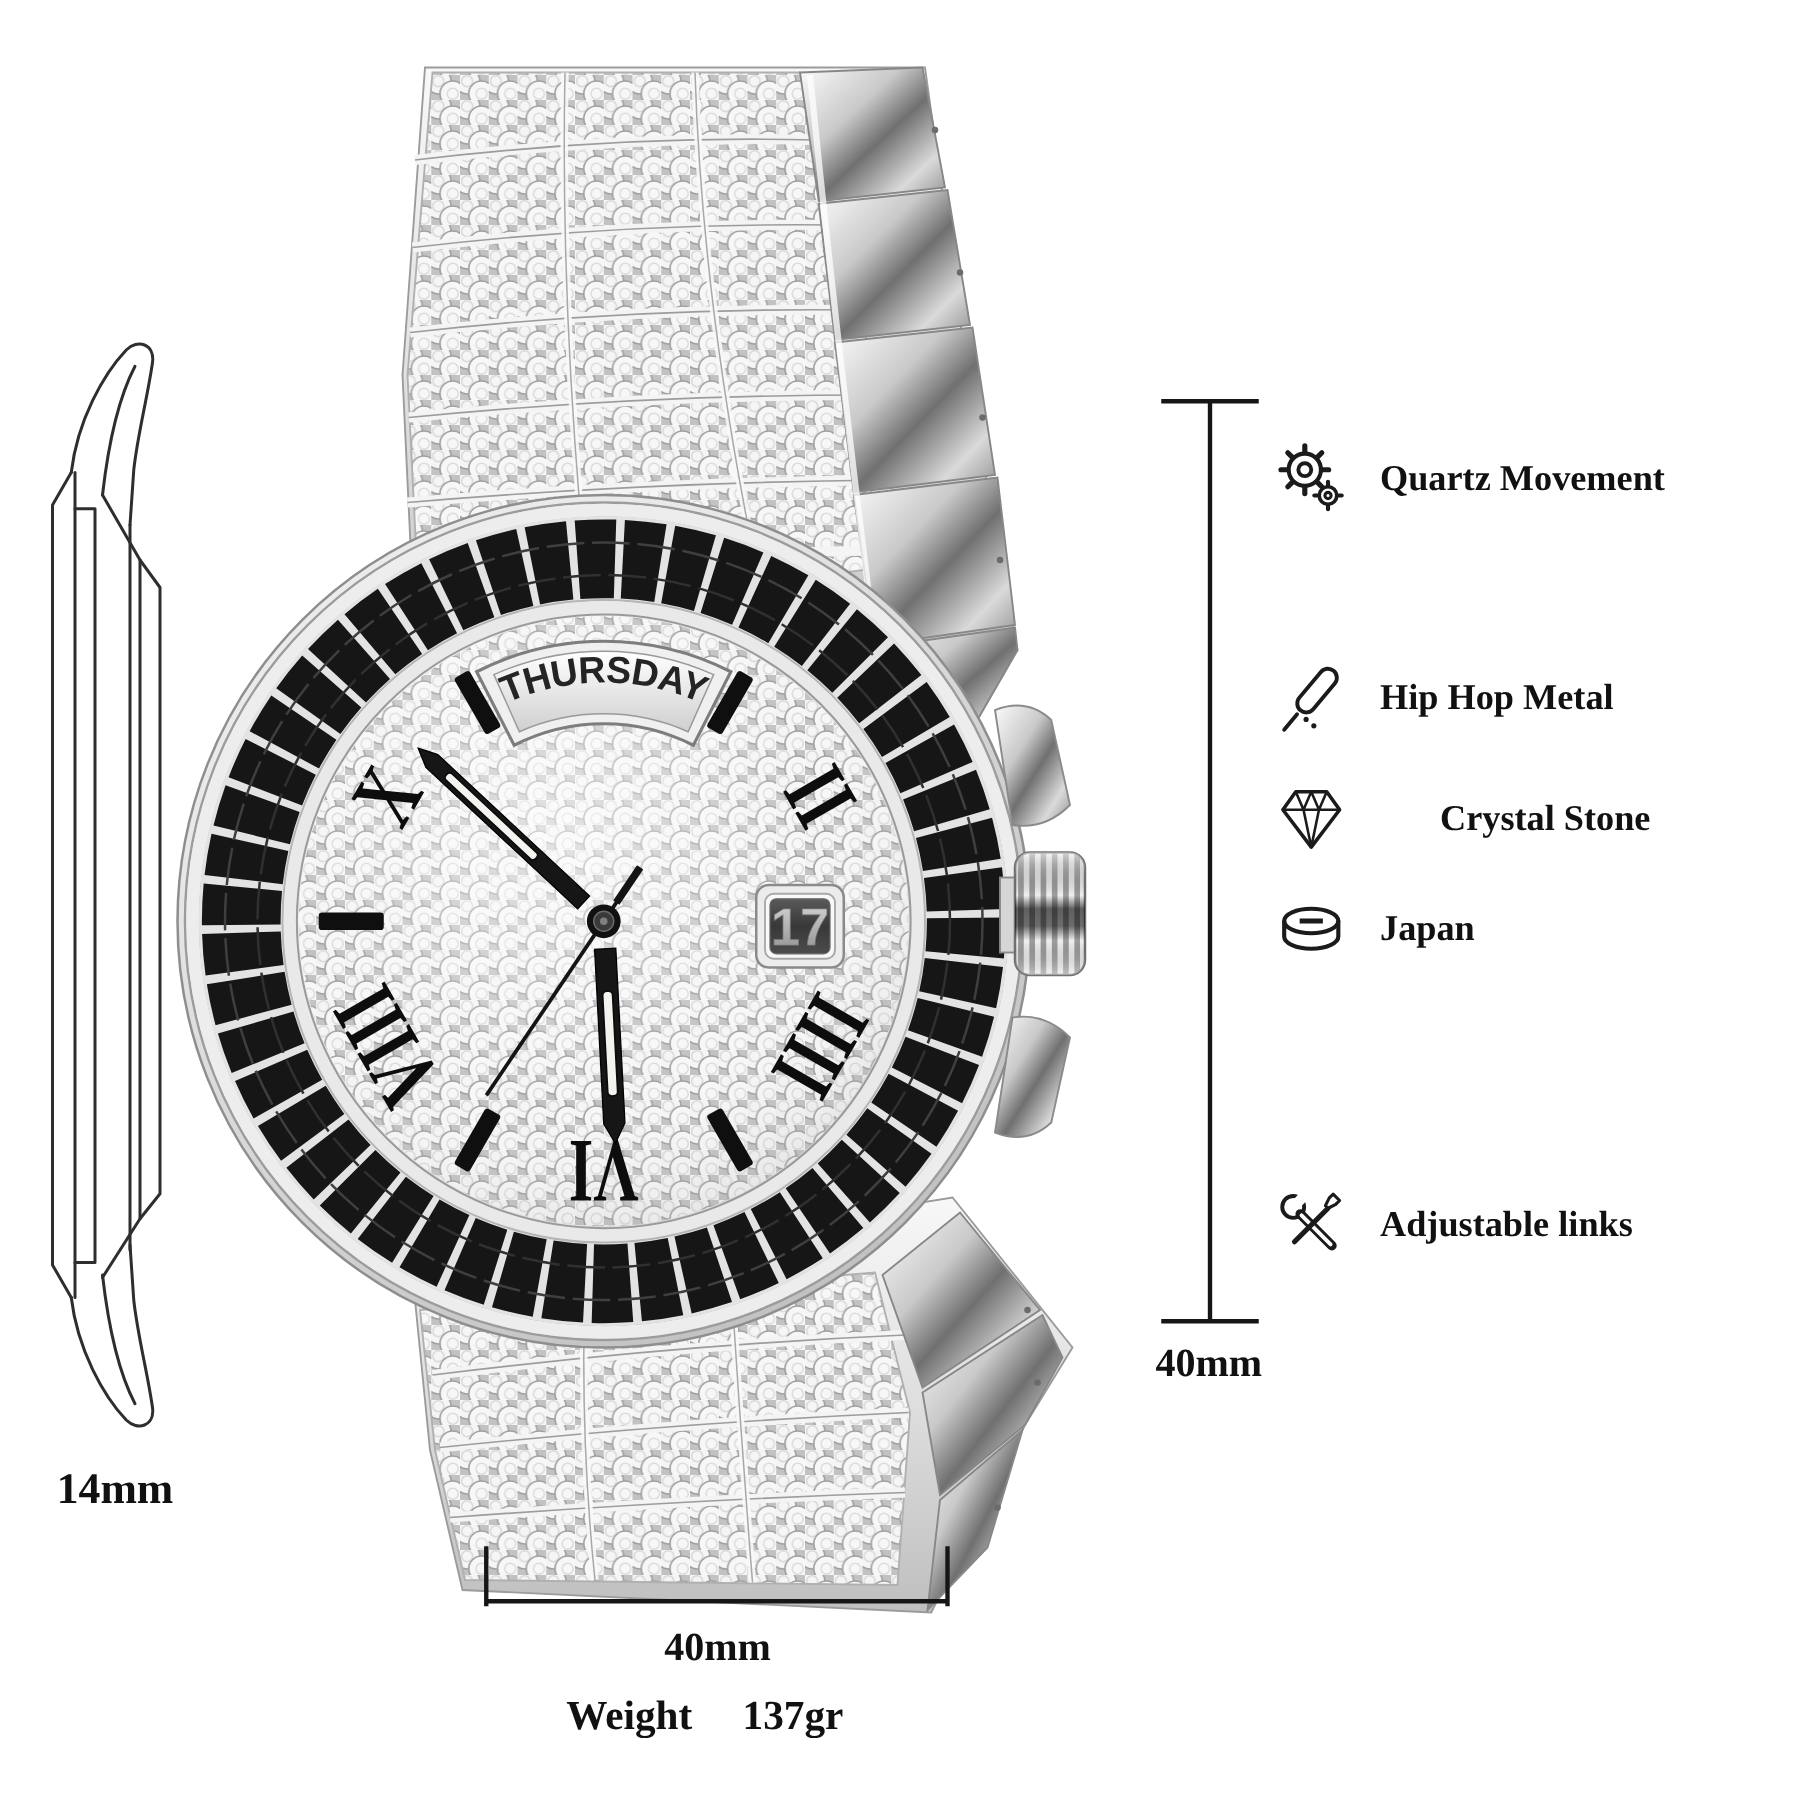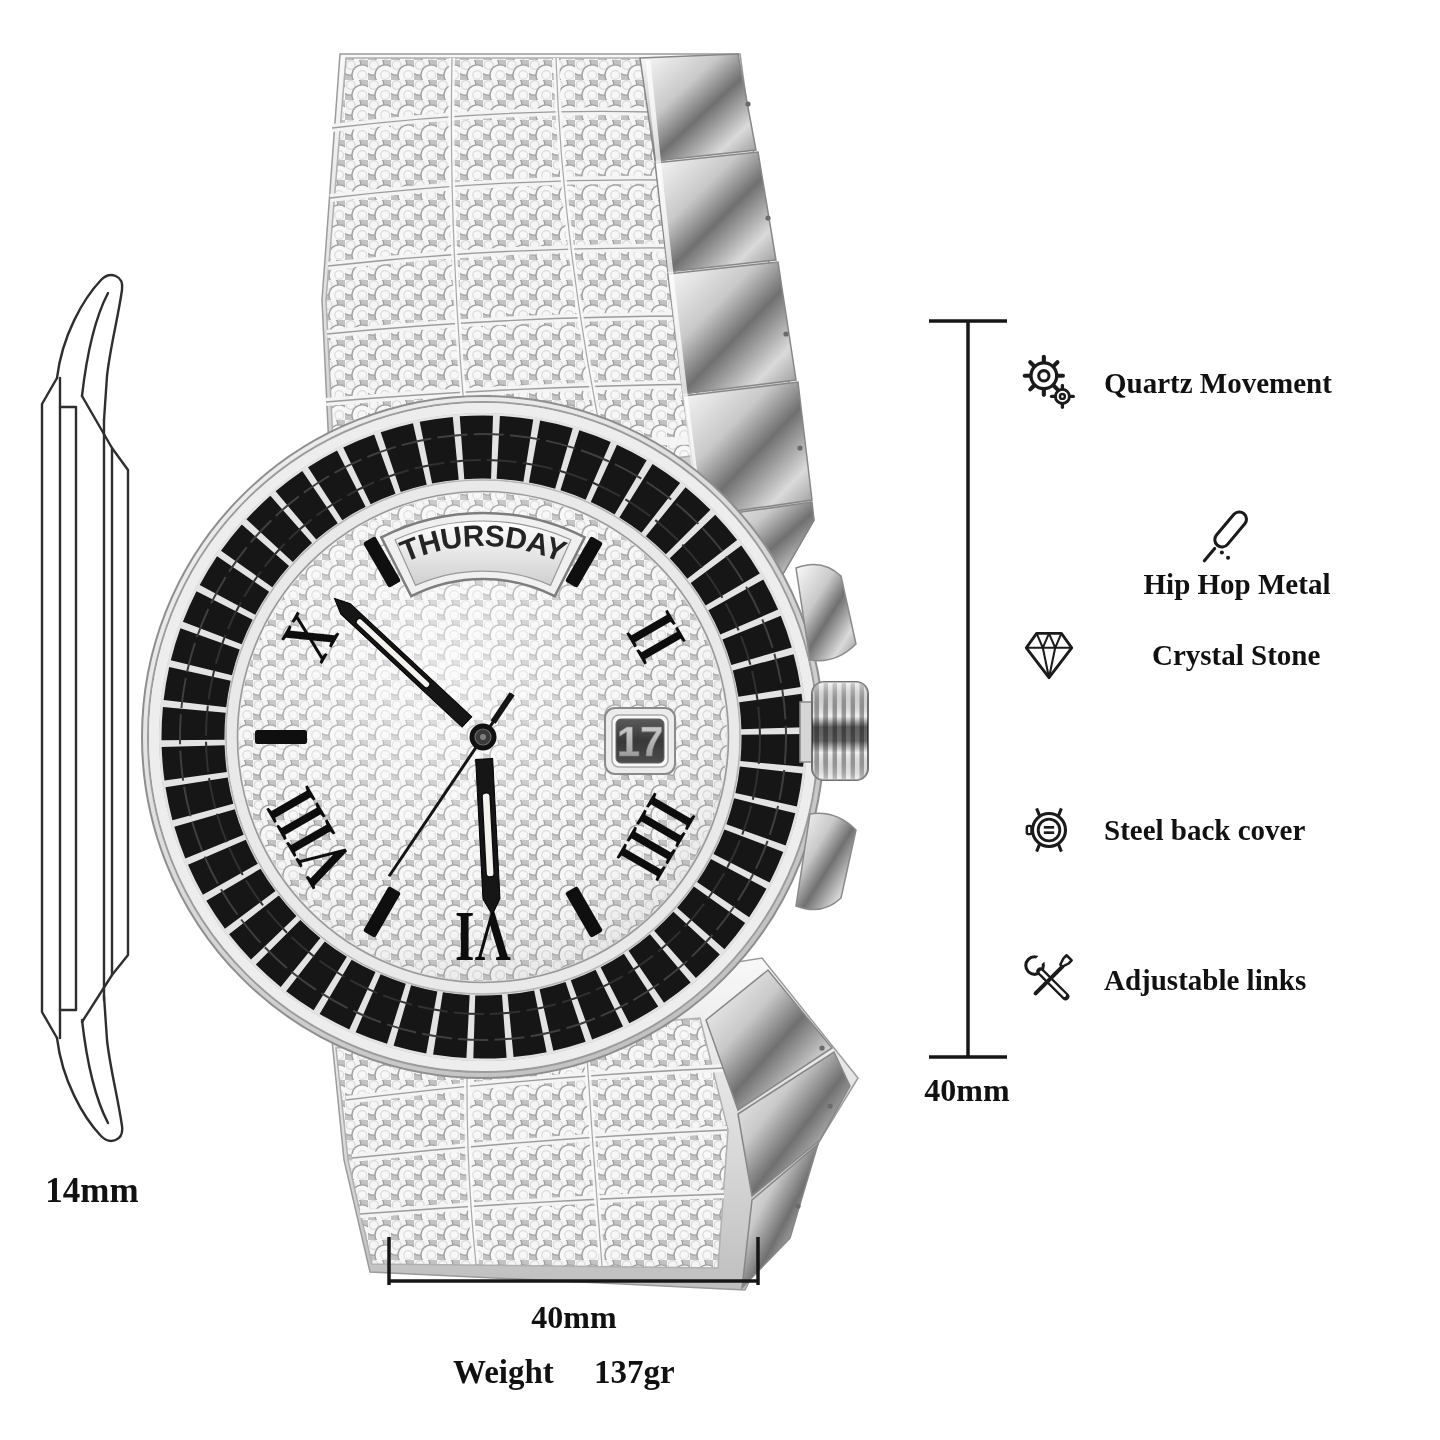--- a/index.html
+++ b/index.html
@@ -299,21 +299,21 @@
             <line x1="-7.6" x2="-10.6"></line>
                 <line x1="7.6" x2="10.6"></line>
           </g>
         </g>
       </svg>
     </span>
     <span class="f-label">Quartz Movement</span>
   </div>
 
 
-  <div class="feature-row" style="top:502px;flex-direction:column;">
+  <div class="feature-row" style="top:524px;">
     <span class="f-icon">
       <svg width="66" height="66" viewBox="-32 -32 64 64" fill="none" stroke="#1b1b1b">
         <g transform="rotate(40)">
               <rect x="-7" y="-27" width="14" height="40" rx="7" stroke-width="3"></rect>
             </g>
         <line x1="-21" y1="25" x2="-11" y2="13" stroke-width="3" stroke-linecap="round"></line>
         <circle cx="-4" cy="17" r="2" fill="#1b1b1b" stroke="none"></circle>
         <circle cx="2" cy="22" r="2" fill="#1b1b1b" stroke="none"></circle>
       </svg>
     </span>
@@ -323,34 +323,31 @@
   <div class="feature-row" style="top:621px;gap:48px;">
     <span class="f-icon">
       <svg width="66" height="66" viewBox="-32 -32 64 64" fill="none" stroke="#1b1b1b" stroke-linejoin="round">
         <path d="M-22,-7 L-12,-21 L12,-21 L22,-7 L0,22 Z" stroke-width="2.8"></path>
         <path d="M-22,-7 L22,-7 M-12,-21 L-6,-7 L0,-21 L6,-7 L12,-21 M-6,-7 L0,22 L6,-7" stroke-width="2"></path>
       </svg>
     </span>
     <span class="f-label">Crystal Stone</span>
   </div>
 
-
-  <div class="feature-row" style="top:796px;">
+  <div class="feature-row" style="top:709px;">
     <span class="f-icon">
       <svg width="66" height="66" viewBox="-32 -32 64 64" fill="none" stroke="#1b1b1b">
-        <circle r="16" stroke-width="3"></circle>
-        <circle r="10.5" stroke-width="2.8"></circle>
-        <line x1="-5" y1="-2.6" x2="5" y2="-2.6" stroke-width="2.6"></line>
-        <line x1="-5" y1="2.6" x2="5" y2="2.6" stroke-width="2.6"></line>
-        <path d="M-9,-13.5 L-12,-21 M9,-13.5 L12,-21 M-9,13.5 L-12,21 M9,13.5 L12,21" stroke-width="3"></path>
-        <rect x="-21.5" y="-4" width="4.5" height="8" rx="1.5" stroke-width="2.4"></rect>
-      </svg>
-    </span>
-    <span class="f-label">Steel back cover</span>
-  </div>
+        <ellipse cx="0" cy="-6" rx="21" ry="9.5" stroke-width="3.2"></ellipse>
+        <path d="M-21,-6 L-21,6 A21,9.5 0 0 0 21,6 L21,-6" stroke-width="3.2"></path>
+        <line x1="-9" y1="-6" x2="9" y2="-6" stroke-width="4"></line>
+      </svg>
+    </span>
+    <span class="f-label">Japan</span>
+  </div>
+
 
 
   <div class="feature-row" style="top:946px;">
     <span class="f-icon">
       <svg width="66" height="66" viewBox="-32 -32 64 64">
         <circle cx="-14" cy="-14" r="8.5" fill="none" stroke="#1b1b1b" stroke-width="3"></circle>
         <rect x="-18" y="-26" width="8" height="11" fill="#fff" stroke="none" transform="rotate(45 -14 -14)"></rect>
         <line x1="-8.5" y1="-8.5" x2="16" y2="16" stroke="#1b1b1b" stroke-width="7.5" stroke-linecap="round"></line>
         <line x1="-7.5" y1="-7.5" x2="15" y2="15" stroke="#ffffff" stroke-width="3" stroke-linecap="round"></line>
         <line x1="13" y1="-13" x2="-13" y2="13" stroke="#1b1b1b" stroke-width="4" stroke-linecap="round"></line>

